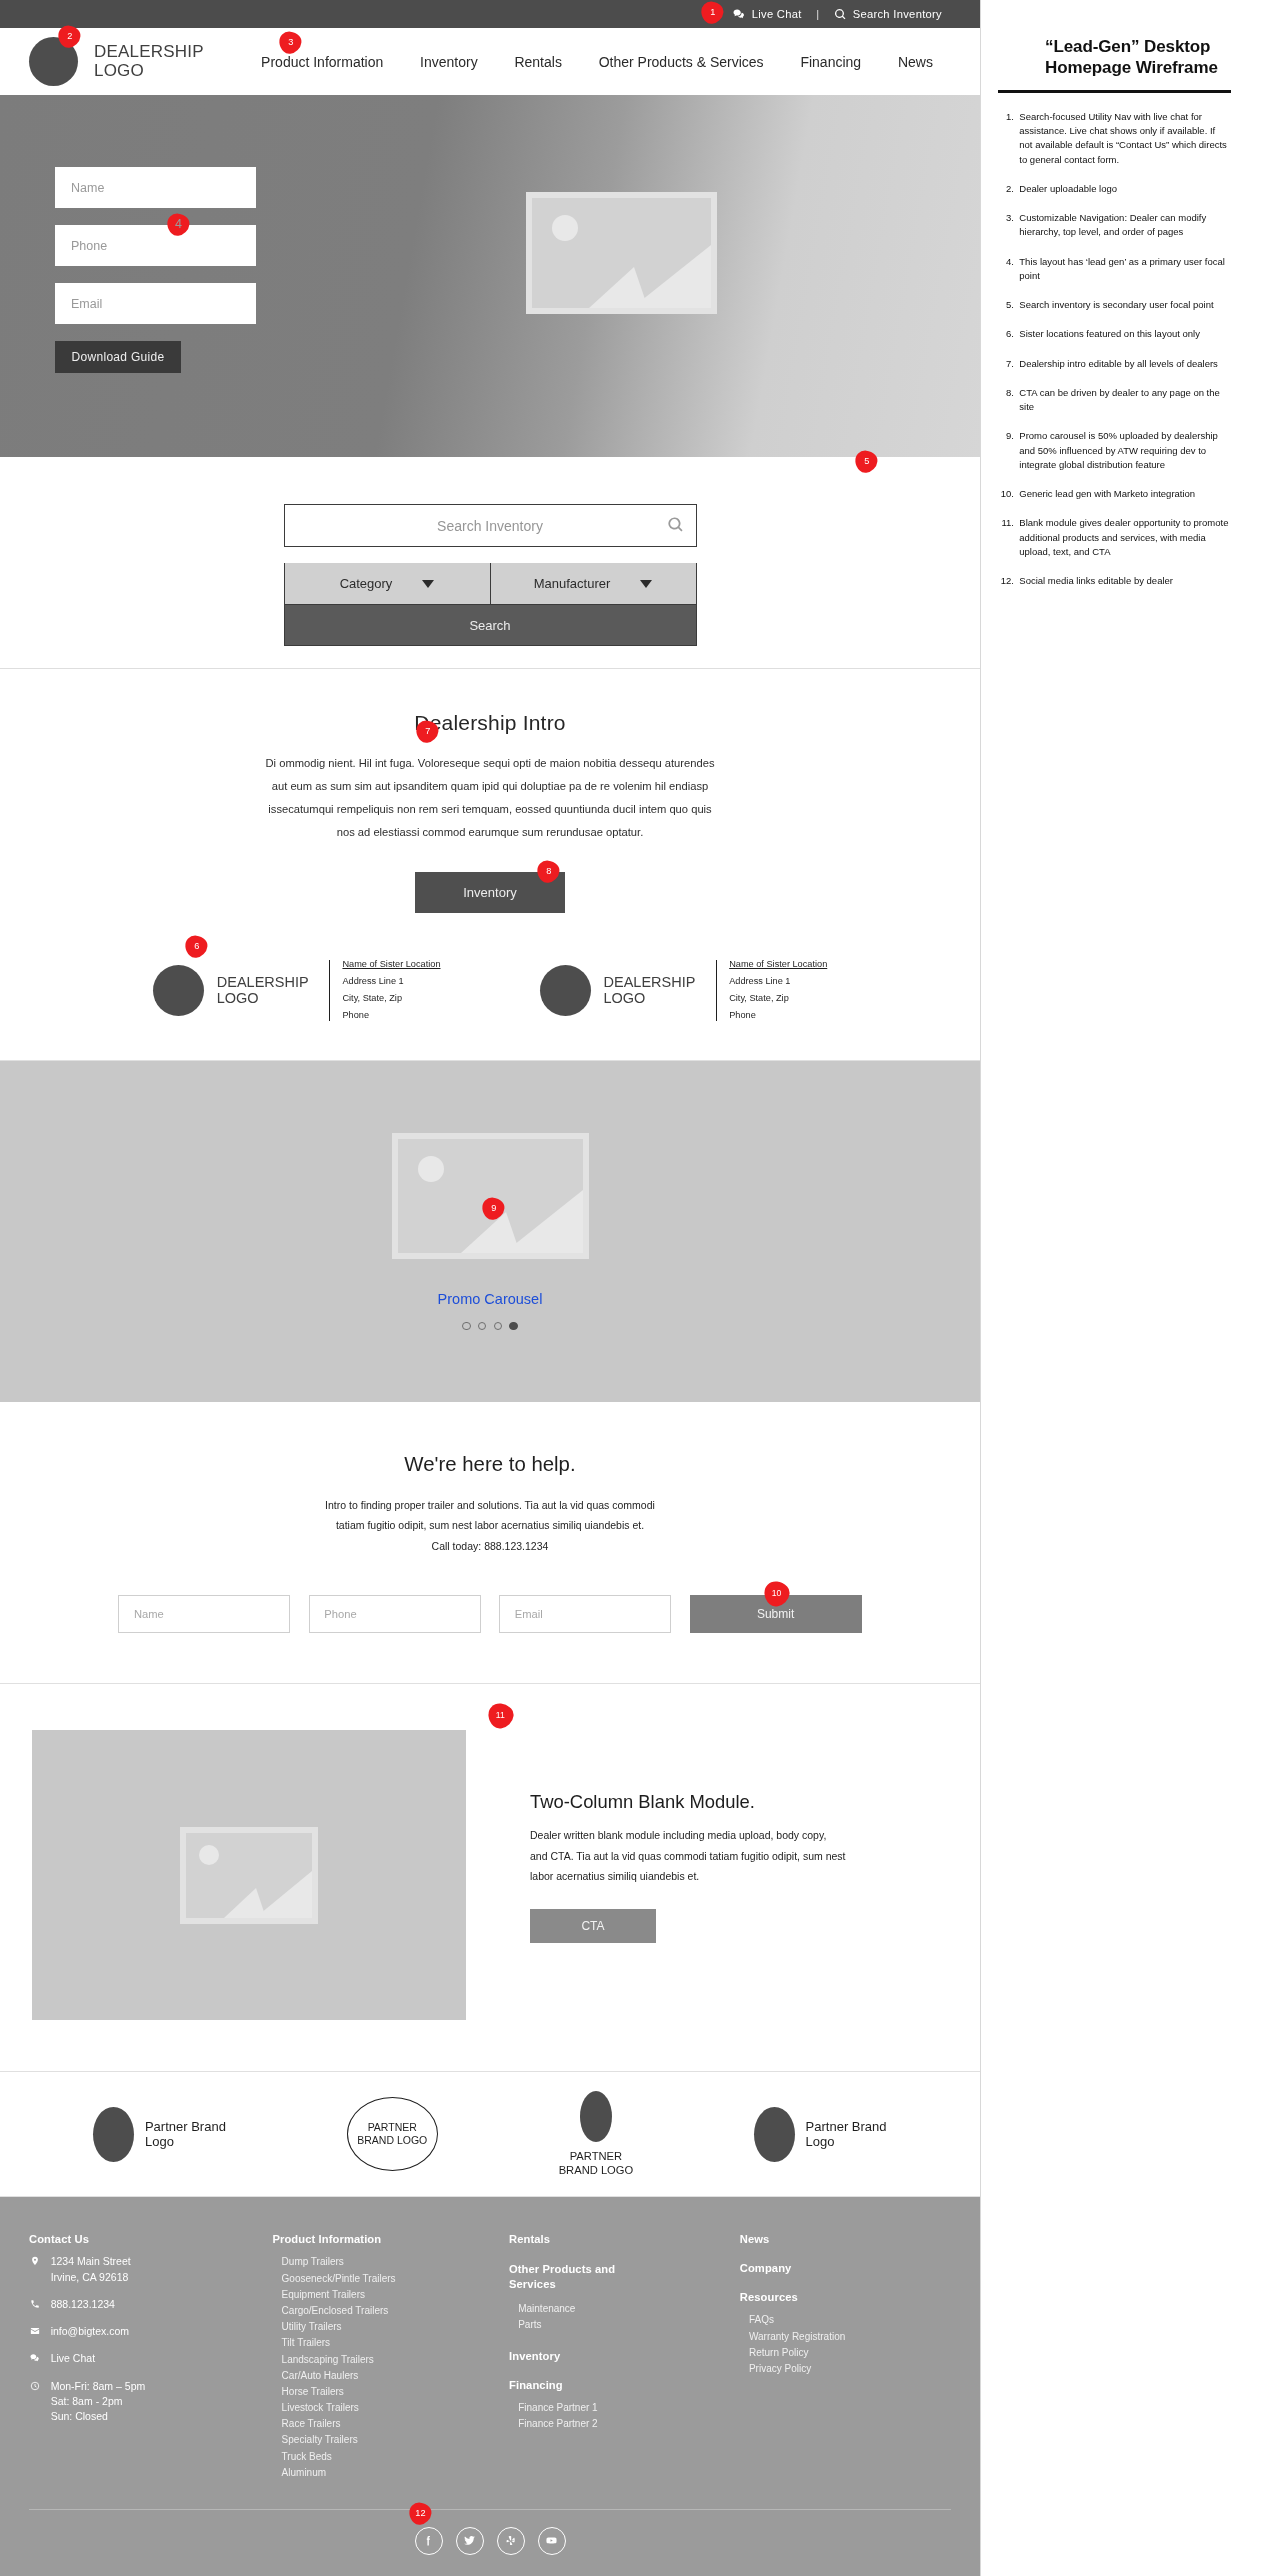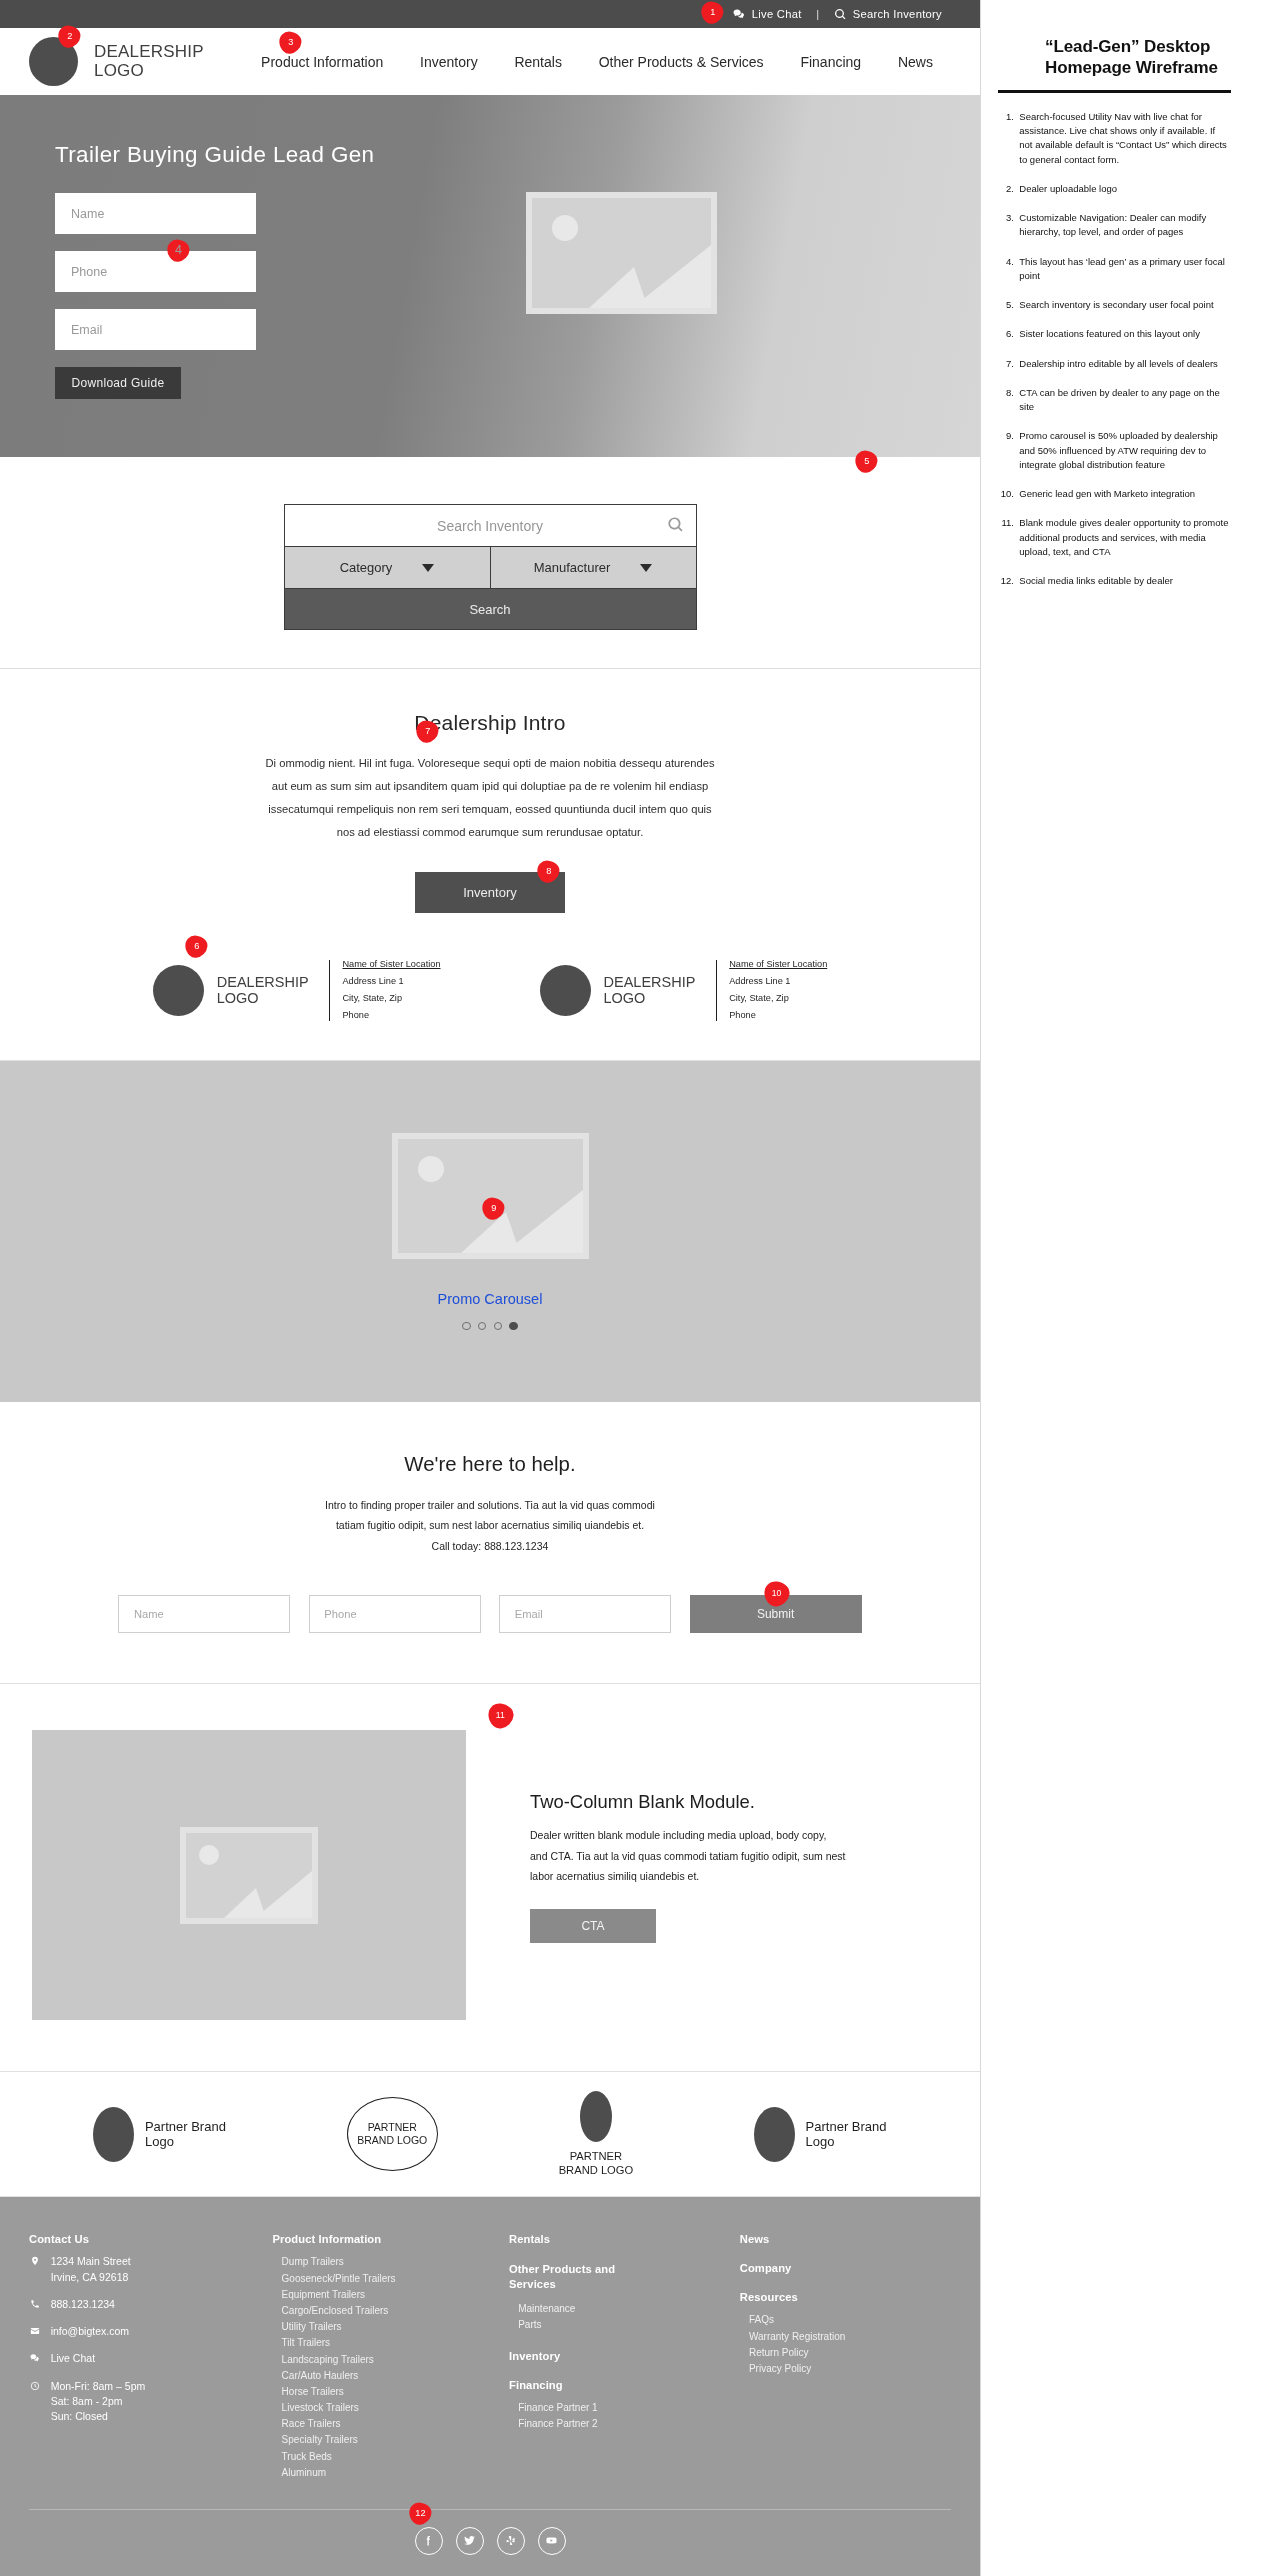--- a/index.html
+++ b/index.html
@@ -93,21 +93,21 @@
   .search-row-top {
     height: 43px; background: #fff; border: 1.3px solid #3b3b3b; display: flex;
     align-items: center; justify-content: center; position: relative;
   }
   .search-row-top span { color: #969696; font-size: 14px; }
   .search-row-top .mag { position: absolute; right: 12px; top: 50%; transform: translateY(-50%); }
   .search-selects { display: flex; }
   .sel {
     flex: 1; height: 42px; background: #d0d0d0; border: 1.3px solid #3b3b3b; border-top: 0;
     display: flex; align-items: center; justify-content: center; gap: 30px;
-    font-size: 13px; color: #2c2c2c;
+    font-size: 13px; color: #2c2c2c; margin-top: 16px;
   }
   .sel:first-child { border-right: 0.7px solid #3b3b3b; }
   .sel:last-child { border-left: 0; }
   .caret { width: 0; height: 0; border-left: 6px solid transparent;
            border-right: 6px solid transparent; border-top: 8px solid #2b2b2b; }
   .search-submit {
     height: 41px; background: #5a5a5a; border: 1.3px solid #3b3b3b; border-top: 0;
     display: flex; align-items: center; justify-content: center;
     color: #ececec; font-size: 13px;
   }
@@ -265,21 +265,20 @@
         <a class="nav-link">Product Information</a>
         <a class="nav-link">Inventory</a>
         <a class="nav-link">Rentals</a>
         <a class="nav-link">Other Products &amp; Services</a>
         <a class="nav-link">Financing</a>
         <a class="nav-link">News</a>
       </nav>
     </div>
 
     <section class="hero">
-      <h1 class="hero-title">Trailer Buying Guide Lead Gen</h1>
       <div class="hero-form">
         <div class="hero-field">
           <span>Name</span>
         </div>
         <div class="hero-field">
           <div class="pin" style="left:112px; top:-12px;">
               <span>4</span>
             </div>
           <span>Phone</span>
         </div>

